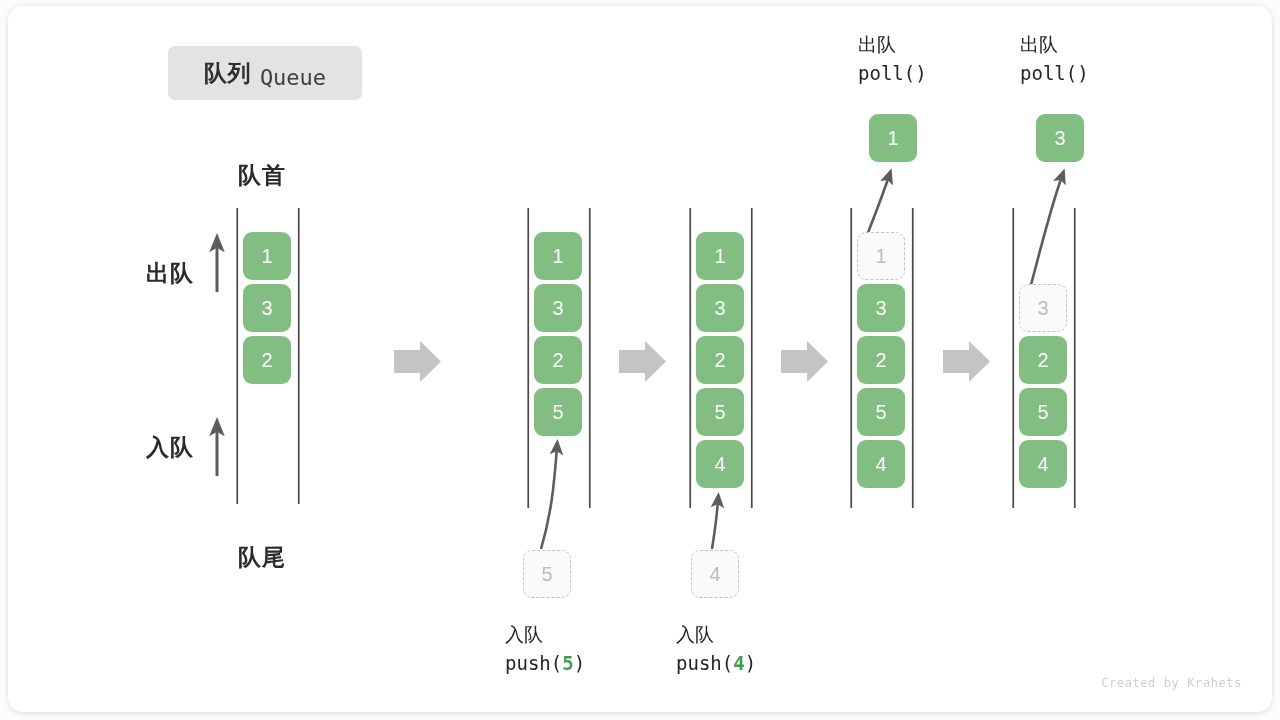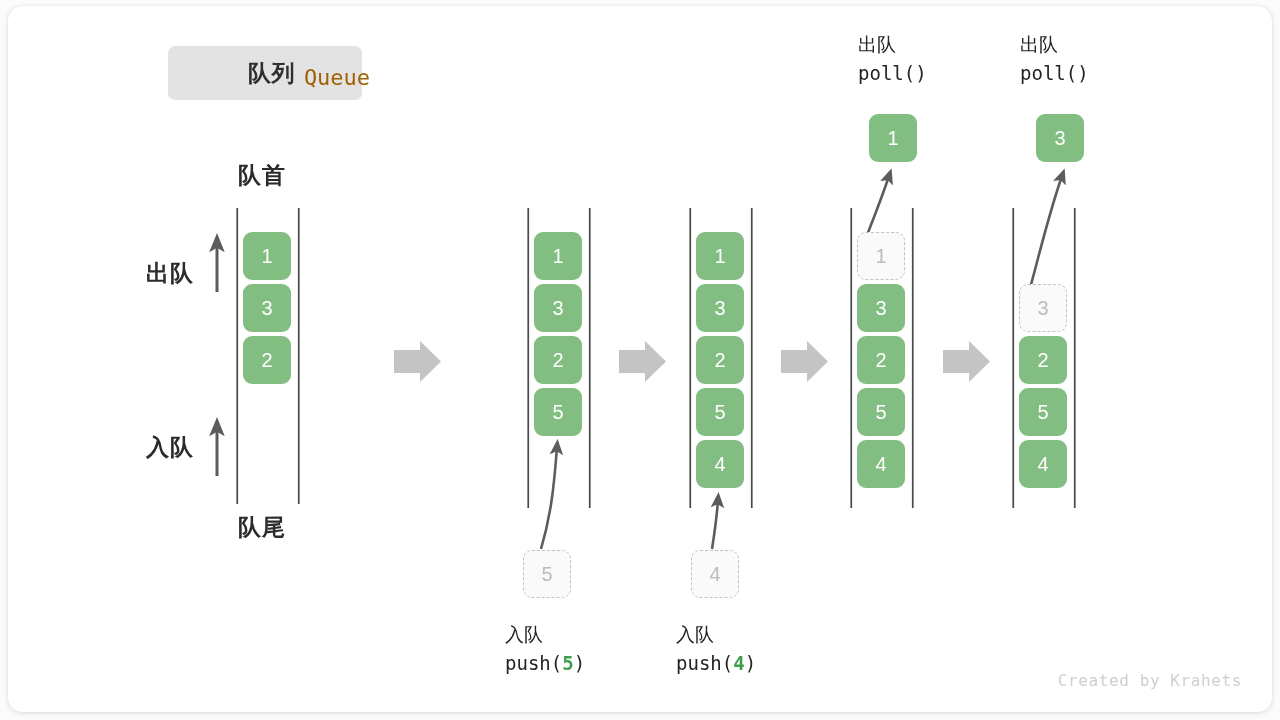--- a/index.html
+++ b/index.html
@@ -45,32 +45,31 @@
     border-radius: 7px;
   }
   .title-inner {
     position: absolute;
     left: 0; top: 0;
     width: 194px; height: 54px;
     display: flex;
     align-items: center;
     justify-content: center;
     gap: 9px;
-    padding-left: 44px;
   }
   .title-cn {
     font-size: 23px;
     font-weight: bold;
     color: #2e2e2e;
     letter-spacing: 0.5px;
   }
   .title-en {
     font-family: "DejaVu Sans Mono", "Liberation Mono", monospace;
     font-size: 22px;
-    color: #a16207;
+    color: #404040;
     margin-top: 8px;
   }
 
   
   .lbl {
     position: absolute;
     color: #2b2b2b;
     white-space: nowrap;
   }
   .lbl-bold {
@@ -119,21 +118,21 @@
     border: 1.6px dashed #c2c2c2;
     color: #bcbcbc;
   }
 
   
   .watermark {
     position: absolute;
     right: 38px;
     bottom: 30px;
     font-family: "DejaVu Sans Mono", "Liberation Mono", monospace;
-    font-size: 16px;
+    font-size: 12px;
     color: #cfcfcf;
     letter-spacing: 0.6px;
   }
 </style>
 </head>
 <body>
 
 <div id="canvas">
   <div class="card"></div>
 
@@ -200,21 +199,21 @@
   </svg>
 
   <div class="title-badge">
     <div class="title-inner">
       <span class="title-cn">队列</span>
       <span class="title-en">Queue</span>
     </div>
   </div>
 
   <div class="lbl lbl-bold" style="left:238px; top:160px;">队首</div>
-  <div class="lbl lbl-bold" style="left:238px; top:512px;">队尾</div>
+  <div class="lbl lbl-bold" style="left:238px; top:542px;">队尾</div>
   <div class="lbl lbl-bold" style="left:146px; top:258px;">出队</div>
   <div class="lbl lbl-bold" style="left:146px; top:432px;">入队</div>
 
   <div class="op-block" style="left:505px; top:620px;">
     <div class="op-cn">入队</div>
     <div class="op-code"><span>push(</span><span class="num">5</span><span>)</span></div>
   </div>
 
   <div class="op-block" style="left:676px; top:620px;">
     <div class="op-cn">入队</div>

